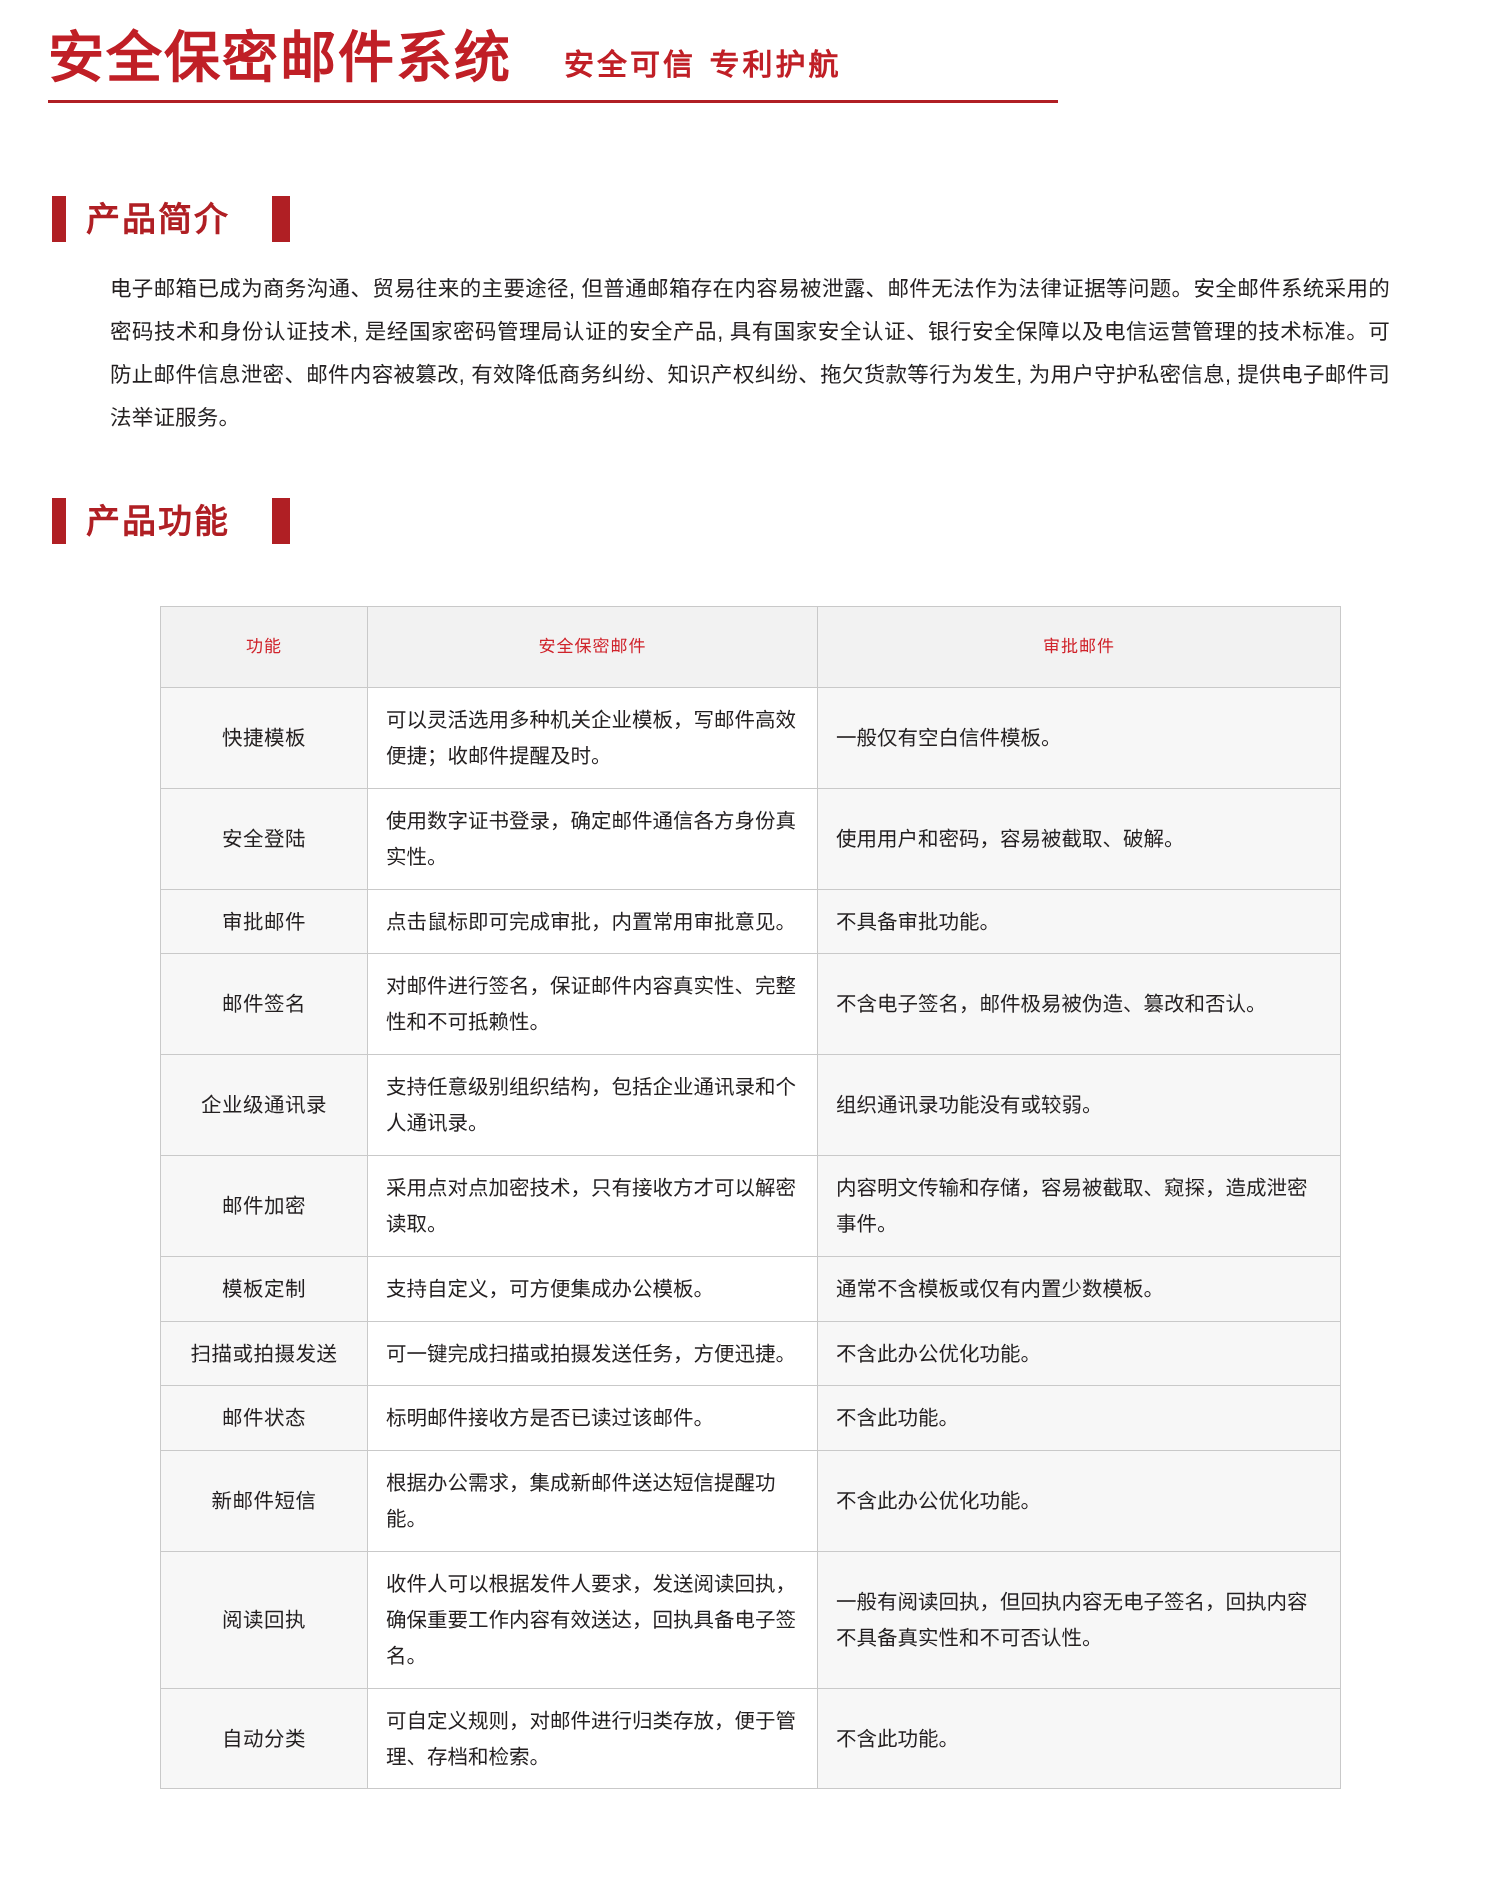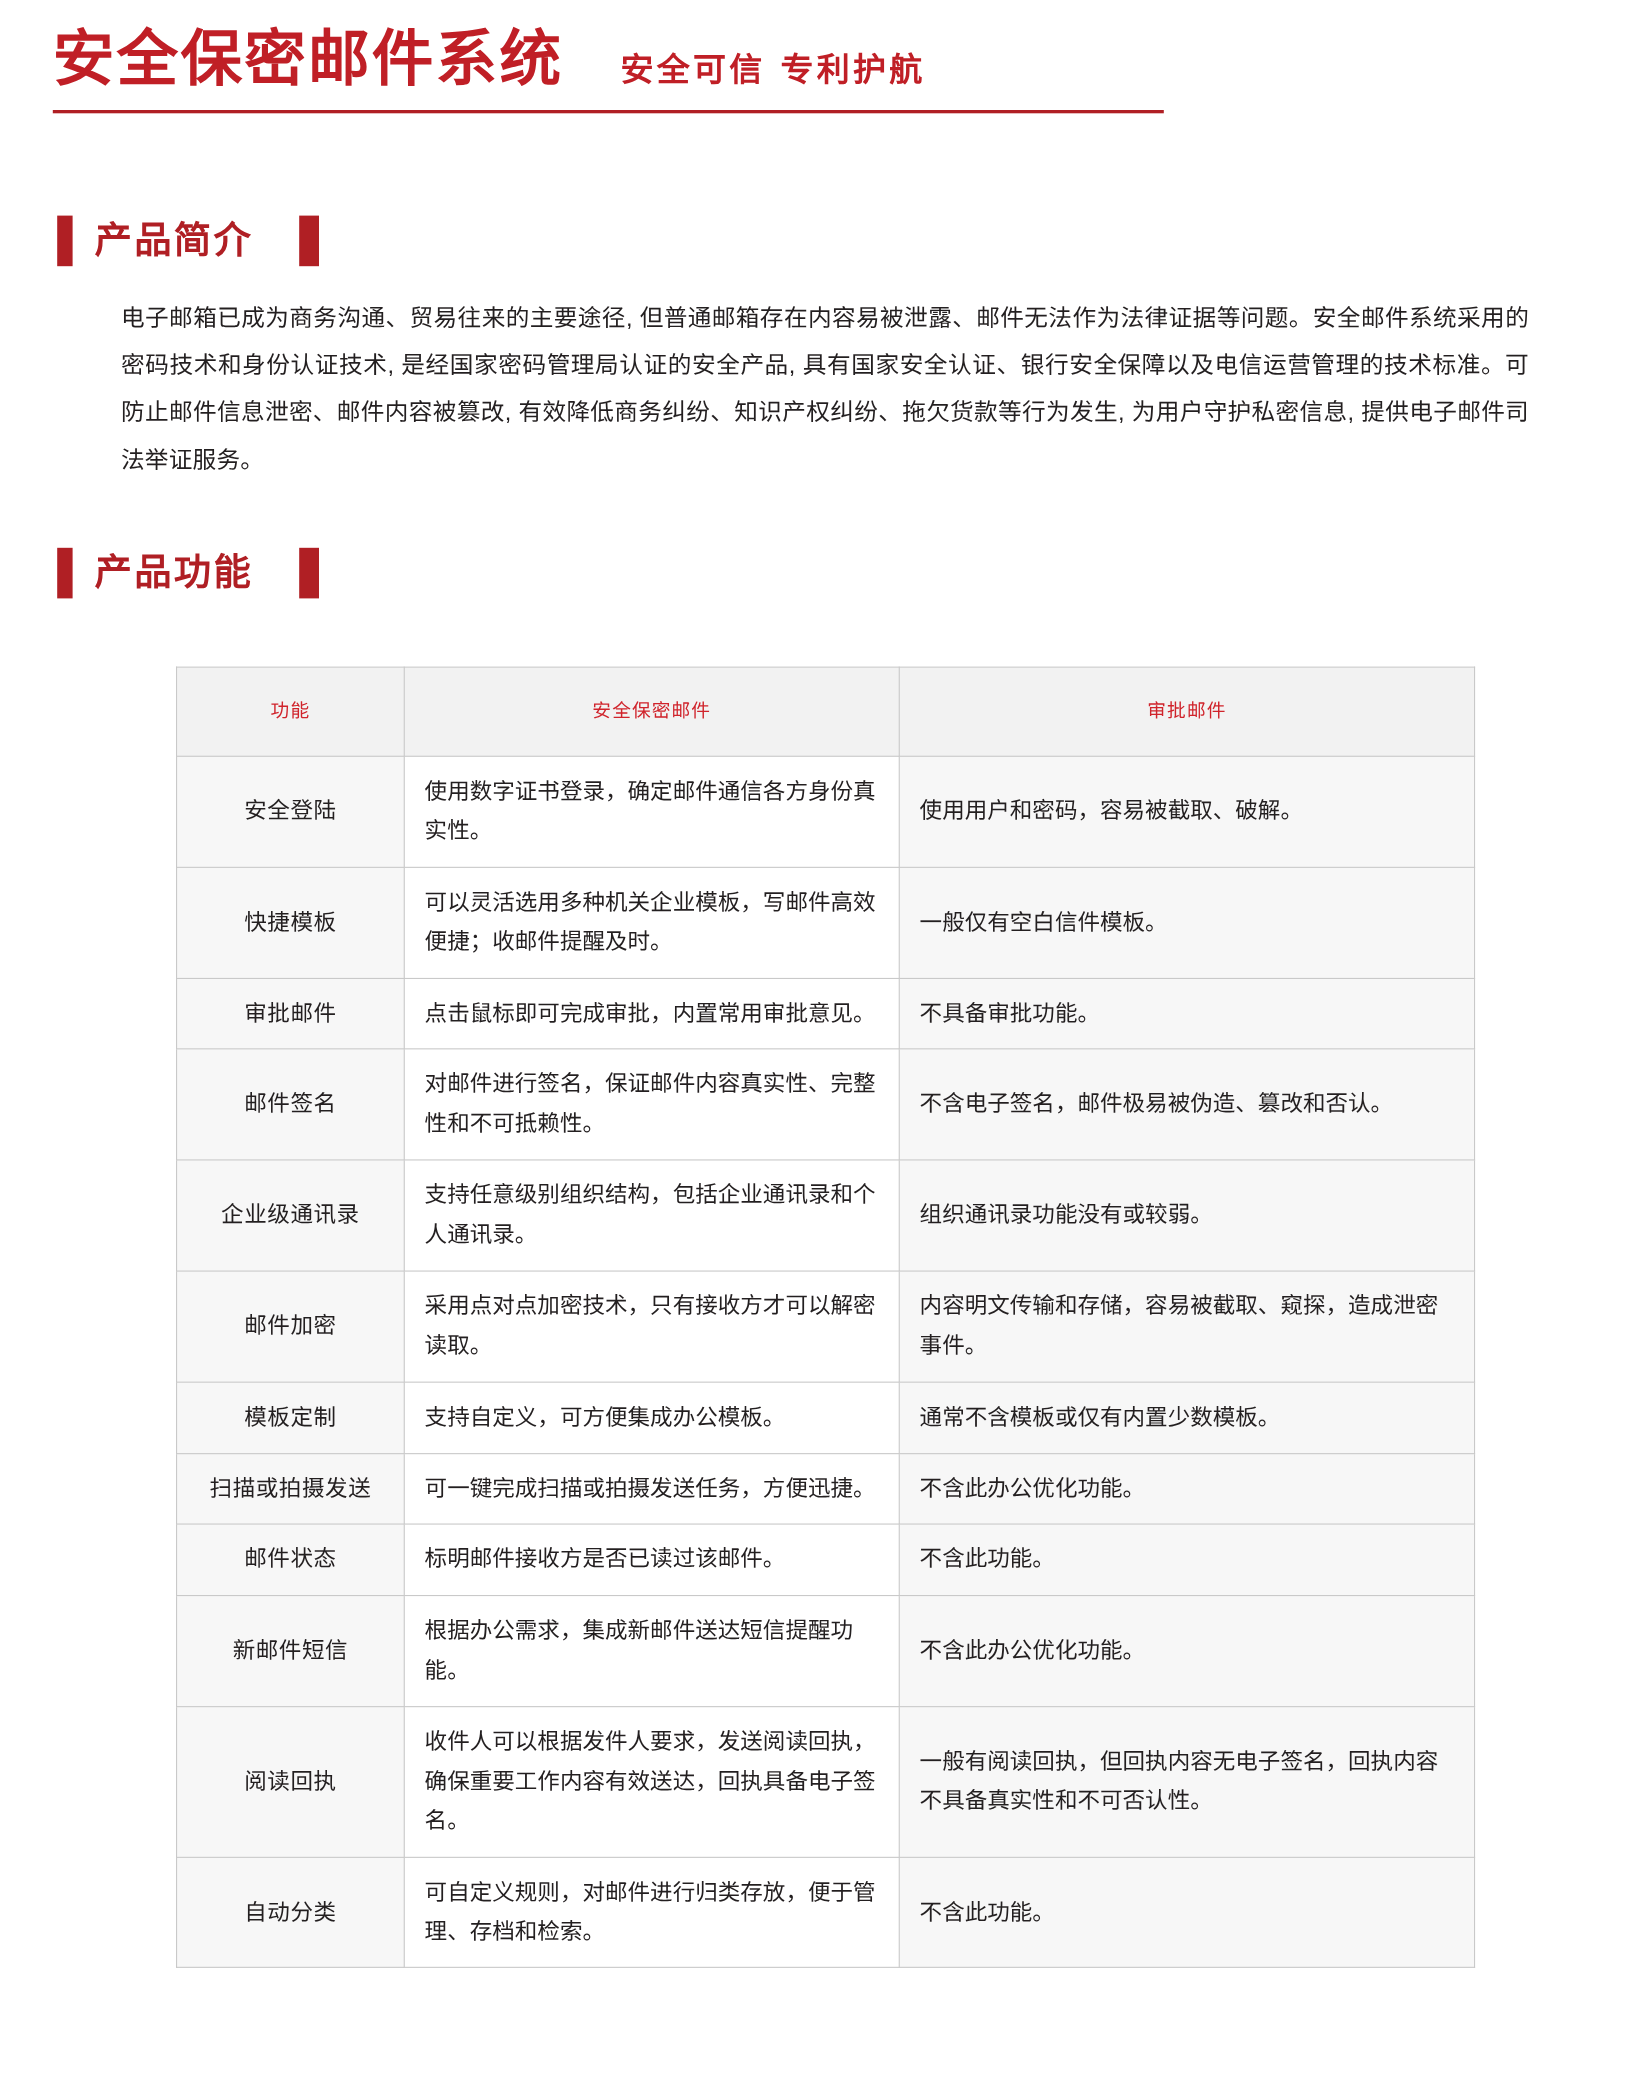--- a/index.html
+++ b/index.html
@@ -31,21 +31,21 @@
   }
   .header-inner {
     display: flex;
     align-items: flex-end;
     gap: 52px;
     padding-bottom: 14px;
     border-bottom: 3px solid #b01f24;
     width: 1010px;
   }
   .main-title {
-    font-family: Liberation Mono, monospace;
+    font-family: Liberation Serif, serif;
     font-size: 56px;
     font-weight: bold;
     letter-spacing: 2px;
     color: #c01f26;
     line-height: 1;
     white-space: nowrap;
   }
   .sub-title {
     font-family: "DejaVu Sans", "Liberation Sans", sans-serif;
     font-size: 30px;
@@ -205,30 +205,30 @@
       </colgroup>
       <thead>
         <tr>
           <th class="col1">功能</th>
           <th class="col2">安全保密邮件</th>
           <th class="col3">审批邮件</th>
         </tr>
       </thead>
       <tbody>
         <tr>
+          <td class="feature">快捷模板</td>
+          <td class="desc">可以灵活选用多种机关企业模板，写邮件高效便捷；收邮件提醒及时。</td>
+          <td class="desc second">一般仅有空白信件模板。</td>
+        </tr>
+        <tr>
           <td class="feature">安全登陆</td>
           <td class="desc">使用数字证书登录，确定邮件通信各方身份真实性。</td>
           <td class="desc second">使用用户和密码，容易被截取、破解。</td>
         </tr>
         <tr>
-          <td class="feature">快捷模板</td>
-          <td class="desc">可以灵活选用多种机关企业模板，写邮件高效便捷；收邮件提醒及时。</td>
-          <td class="desc second">一般仅有空白信件模板。</td>
-        </tr>
-        <tr>
           <td class="feature">审批邮件</td>
           <td class="desc">点击鼠标即可完成审批，内置常用审批意见。</td>
           <td class="desc second">不具备审批功能。</td>
         </tr>
         <tr>
           <td class="feature">邮件签名</td>
           <td class="desc">对邮件进行签名，保证邮件内容真实性、完整性和不可抵赖性。</td>
           <td class="desc second">不含电子签名，邮件极易被伪造、篡改和否认。</td>
         </tr>
         <tr>

